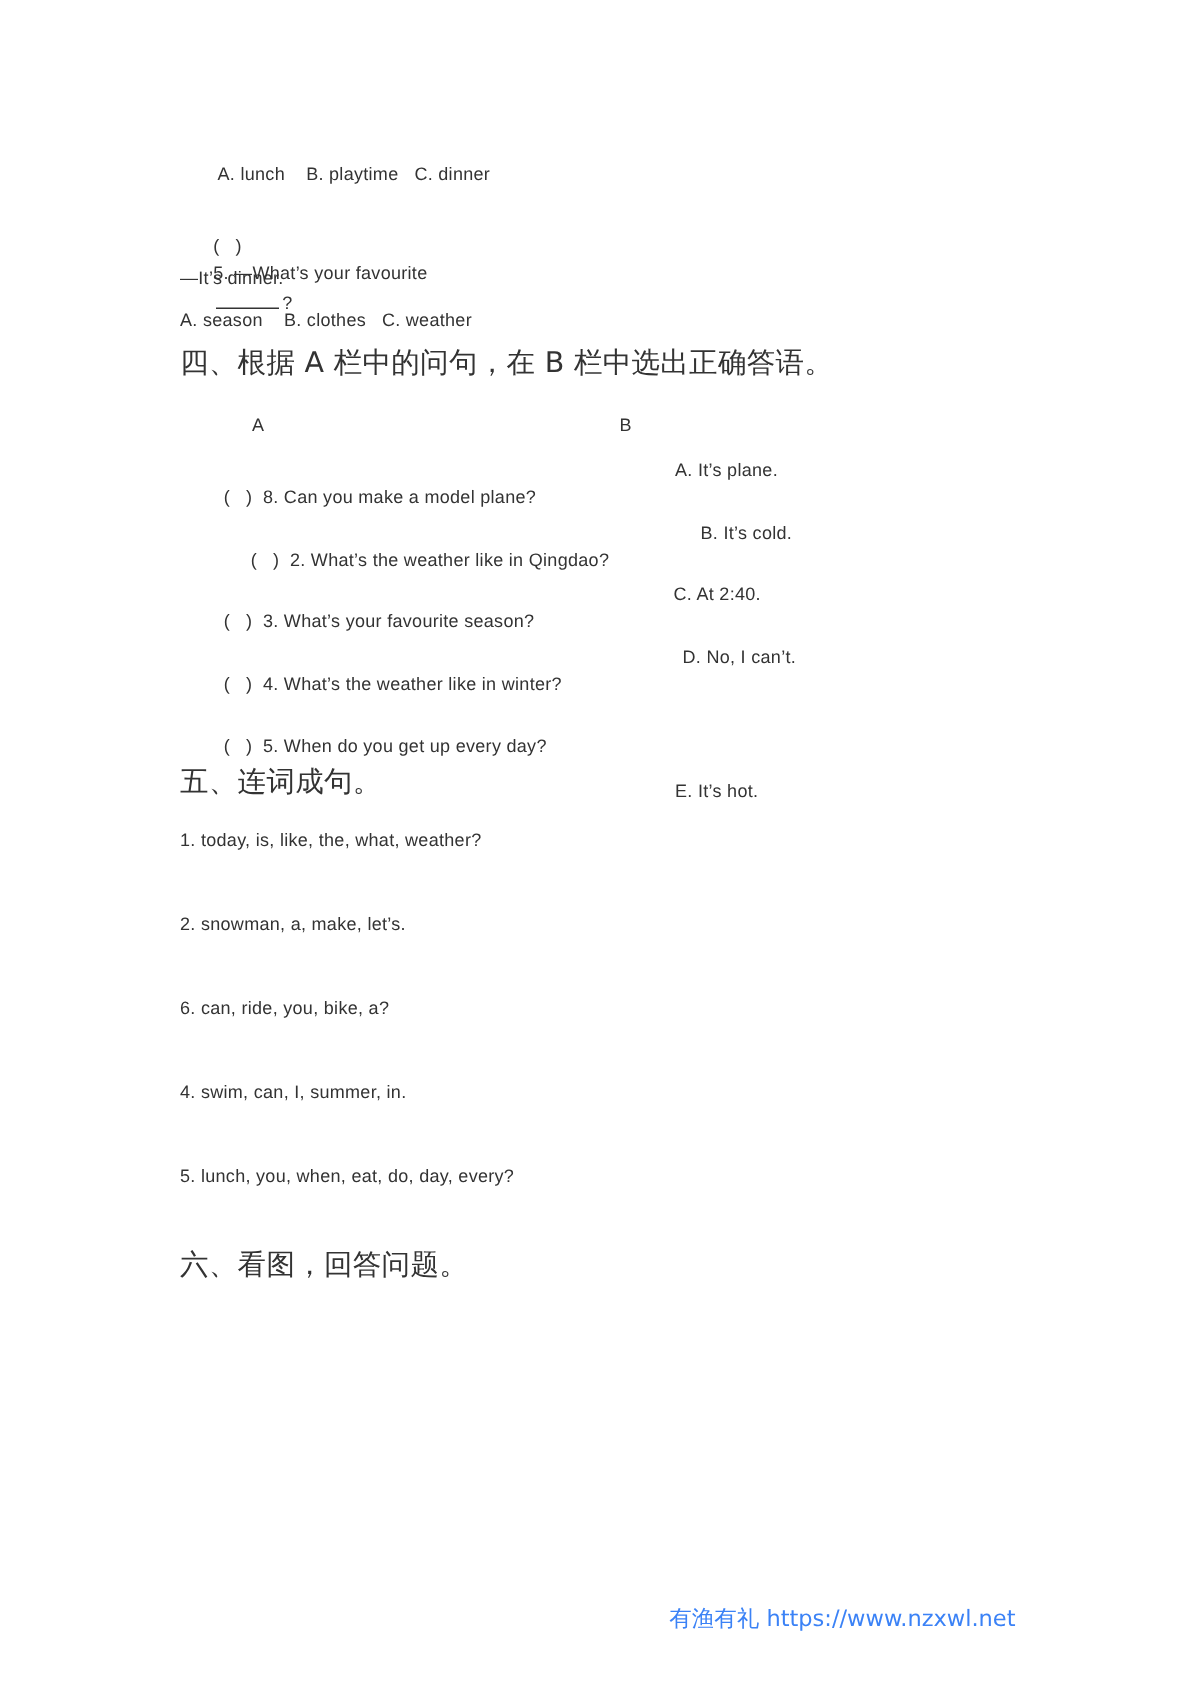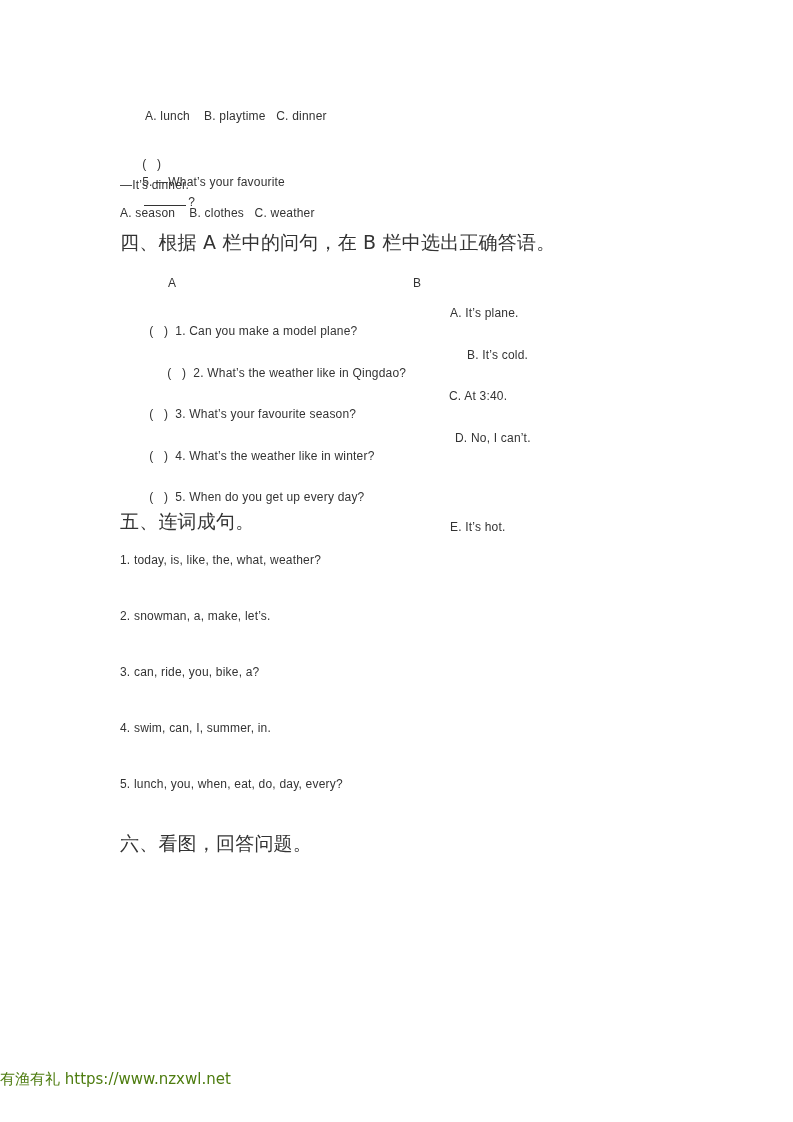--- a/index.html
+++ b/index.html
@@ -1,21 +1,21 @@
 <!DOCTYPE html>
 <html><head>
   <meta charset="utf-8">
   <style>
     html, body { margin: 0; padding: 0; background: #ffffff; }
     body { width: 793px; height: 1122px; position: relative; overflow: hidden;
            font-family: "Liberation Sans", "DejaVu Sans", sans-serif; color: #333333; }
     .line { position: absolute; font-size: 12px; line-height: 18px; white-space: pre; letter-spacing: 0.2px; }
     .cn { font-family: "DejaVu Sans", sans-serif; font-size: 19px; }
     .blank { display: inline-block; width: 42px; border-bottom: 1px solid #333; height: 14px; vertical-align: baseline; margin: 0 2px; }
-    .footer { position: absolute; left: 0; width: 677px; top: 1070px; text-align: left; font-size: 15px; color: #4d7c0f;
+    .footer { position: absolute; left: 0; width: 677px; top: 1070px; text-align: right; font-size: 15px; color: #3b82f6;
               font-family: "DejaVu Sans", sans-serif; }
   </style>
 </head>
 <body>
 
 <div>
 
   <div class="line" style="left:145px; top:107px;">A. lunch    B. playtime   C. dinner</div>
 
   <div class="line" style="left:128px; top:137px;">
@@ -26,50 +26,50 @@
 
   <div class="line" style="left:120px; top:176px;">—It’s dinner.</div>
   <div class="line" style="left:120px; top:204px;">A. season    B. clothes   C. weather</div>
 
   <div class="line cn" style="left:120px; top:233px;">四、根据 A 栏中的问句，在 B 栏中选出正确答语。</div>
   <div class="line" style="left:168px; top:274px;">A</div>
   <div class="line" style="left:413px; top:274px;">B</div>
 
   <div>
     <div class="line" style="left:128px; top:304px;">
-      <span>(   )</span>  <span>1. Can you make a model plane?</span>
+      <span>(   )</span>  <span>8. Can you make a model plane?</span>
     </div>
     <div class="line" style="left:450px; top:304px;">A. It’s plane.</div>
 
     <div class="line" style="left:146px; top:346px;text-align:right;">
       <span>(   )</span>  <span>2. What’s the weather like in Qingdao?</span>
     </div>
     <div class="line" style="left:467px; top:346px;">B. It’s cold.</div>
 
     <div class="line" style="left:128px; top:387px;">
       <span>(   )</span>  <span>3. What’s your favourite season?</span>
     </div>
-    <div class="line" style="left:449px; top:387px;">C. At 3:40.</div>
+    <div class="line" style="left:449px; top:387px;">C. At 2:40.</div>
 
     <div class="line" style="left:128px; top:429px;">
       <span>(   )</span>  <span>4. What’s the weather like in winter?</span>
     </div>
     <div class="line" style="left:455px; top:429px;">D. No, I can’t.</div>
 
     <div class="line" style="left:128px; top:470px;">
       <span>(   )</span>  <span>5. When do you get up every day?</span>
     </div>
     <div class="line" style="left:450px; top:470px;margin-top:48px;">E. It’s hot.</div>
   </div>
 
   <div class="line cn" style="left:120px; top:512px;">五、连词成句。</div>
   <div>
     <div class="line" style="left:120px; top:551px;">1. today, is, like, the, what, weather?</div>
     <div class="line" style="left:120px; top:607px;">2. snowman, a, make, let’s.</div>
-    <div class="line" style="left:120px; top:663px;">3. can, ride, you, bike, a?</div>
+    <div class="line" style="left:120px; top:663px;">6. can, ride, you, bike, a?</div>
     <div class="line" style="left:120px; top:719px;">4. swim, can, I, summer, in.</div>
     <div class="line" style="left:120px; top:775px;">5. lunch, you, when, eat, do, day, every?</div>
   </div>
 
   <div class="line cn" style="left:120px; top:834px;">六、看图，回答问题。</div>
 
   <div class="footer">有渔有礼 https://www.nzxwl.net</div>
 </div>
 
 </body></html>

